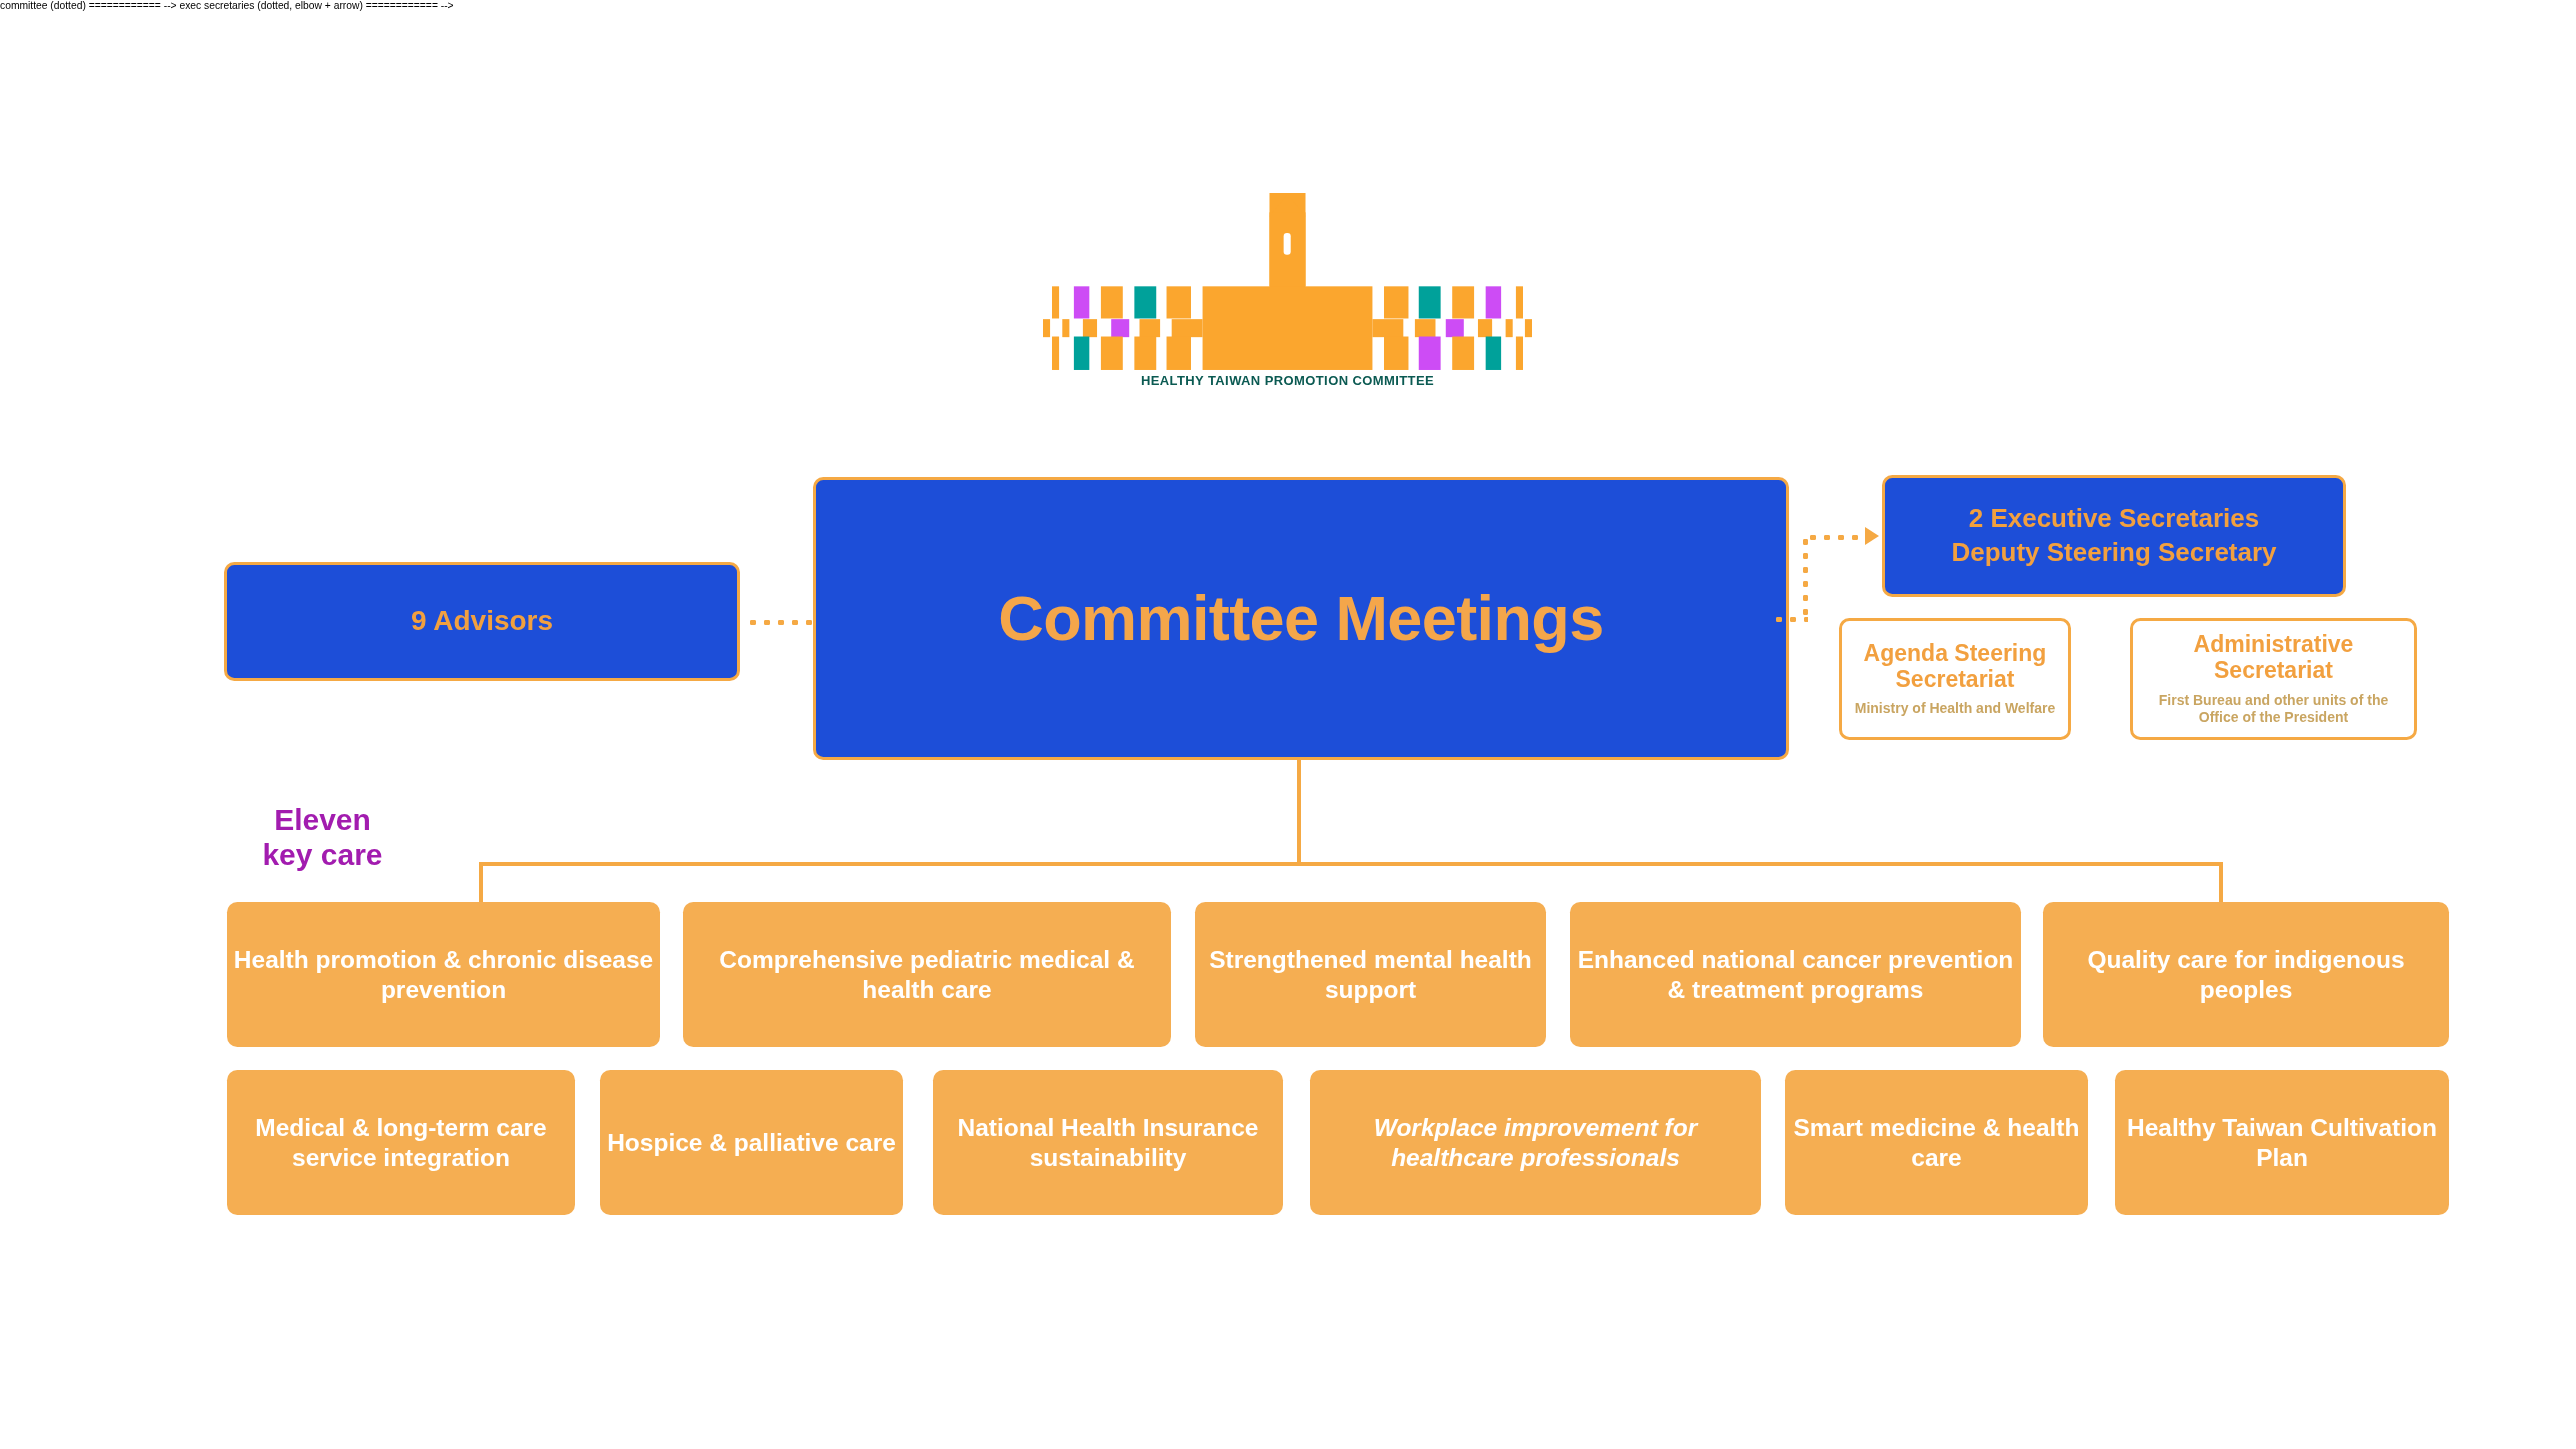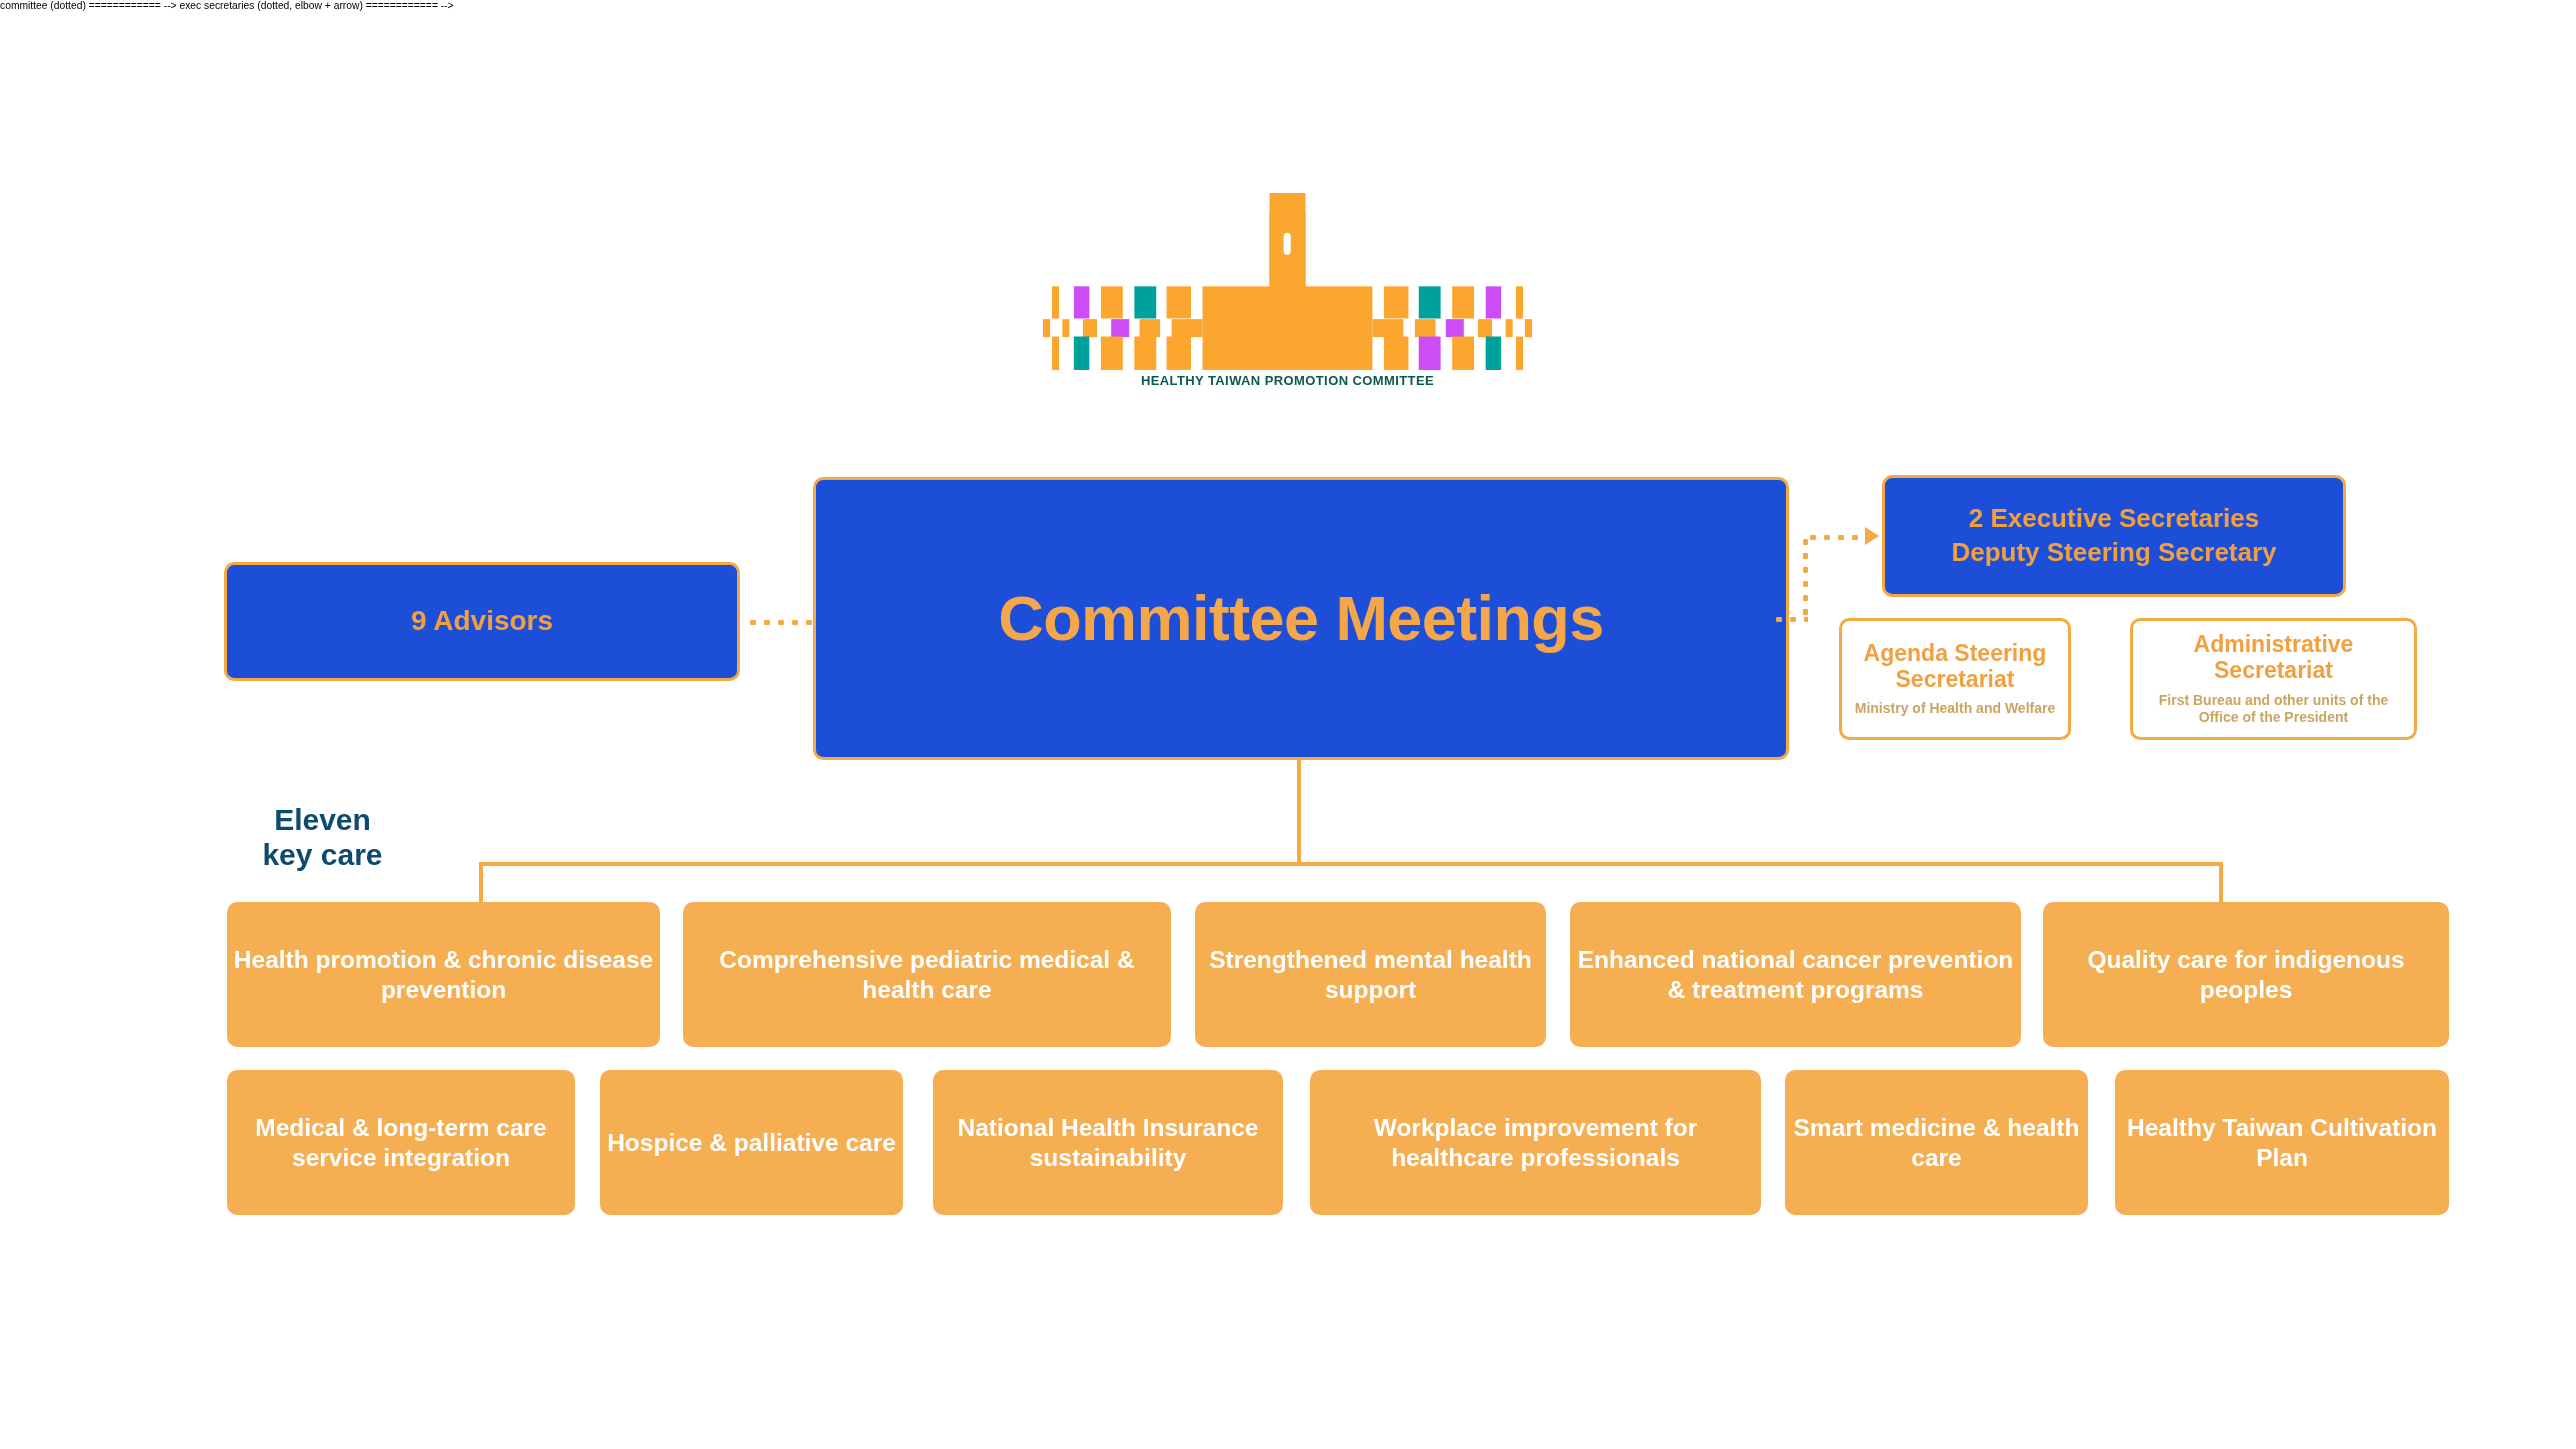--- a/index.html
+++ b/index.html
@@ -106,21 +106,21 @@
   .sec-sub {
     font-size: 14px; font-weight: 700; color: #C9A561; line-height: 1.22;
     margin-top: 7.7px; padding: 0 6.4px;
   }
 
   
   #key-areas-label {
     position: absolute;
     left: 213px; top: 802px; width: 219px;
     text-align: center;
-    font-size: 30px; font-weight: 700; color: #0c4a6e;
+    font-size: 30px; font-weight: 700; color: #a21caf;
     line-height: 1.18;
   }
 
   
   .area-card {
     font-size: 24.5px; font-weight: 700; line-height: 1.2;
     padding: 0 6px;
     color: #FFFFFF;
   }
   .area-card.row1 { top: 902px; height: 145px; }
@@ -286,21 +286,21 @@
 
 <div class="card solid-card area-card row2" style="left:227px; width:348px;">
   <span>Medical &amp; long-term care service integration</span>
 </div>
 <div class="card solid-card area-card row2" style="left:600px; width:303px;">
   <span>Hospice &amp; palliative care</span>
 </div>
 <div class="card solid-card area-card row2" style="left:933px; width:350px;">
   <span>National Health Insurance sustainability</span>
 </div>
-<div class="card solid-card area-card row2" style="left:1310px; width:451px;">
+<div class="card solid-card area-card row2" style="left:1310px; width:451px;font-style:italic;">
   <span>Workplace improvement for healthcare professionals</span>
 </div>
 <div class="card solid-card area-card row2" style="left:1785px; width:303px;">
   <span>Smart medicine &amp; health care</span>
 </div>
 <div class="card solid-card area-card row2" style="left:2115px; width:334px;">
   <span>Healthy Taiwan Cultivation Plan</span>
 </div>
 
 

